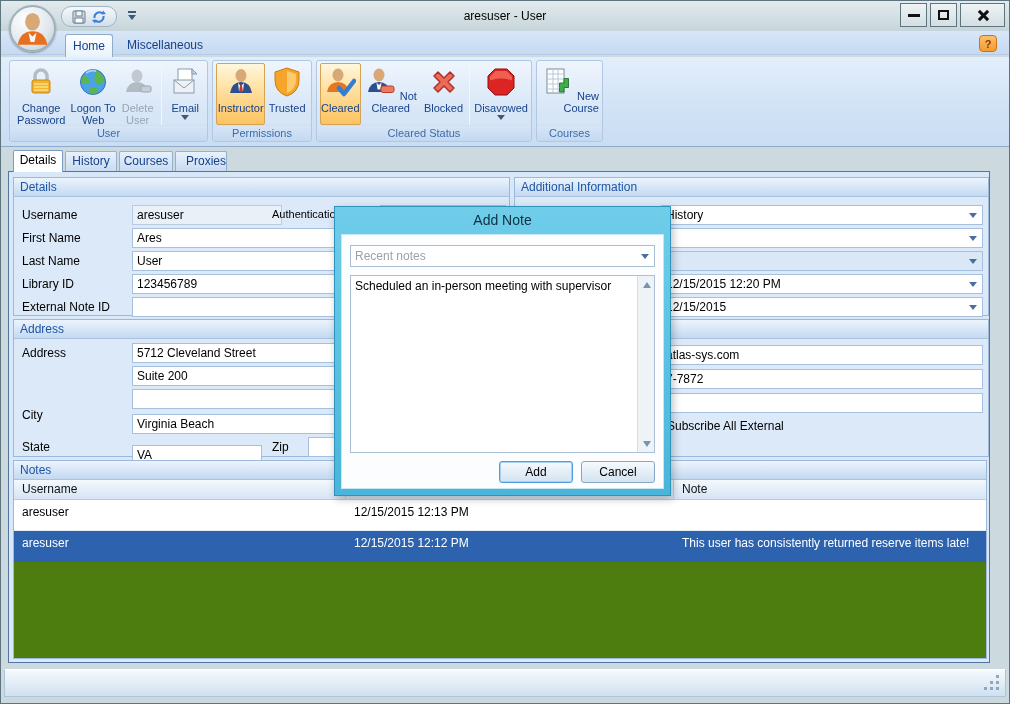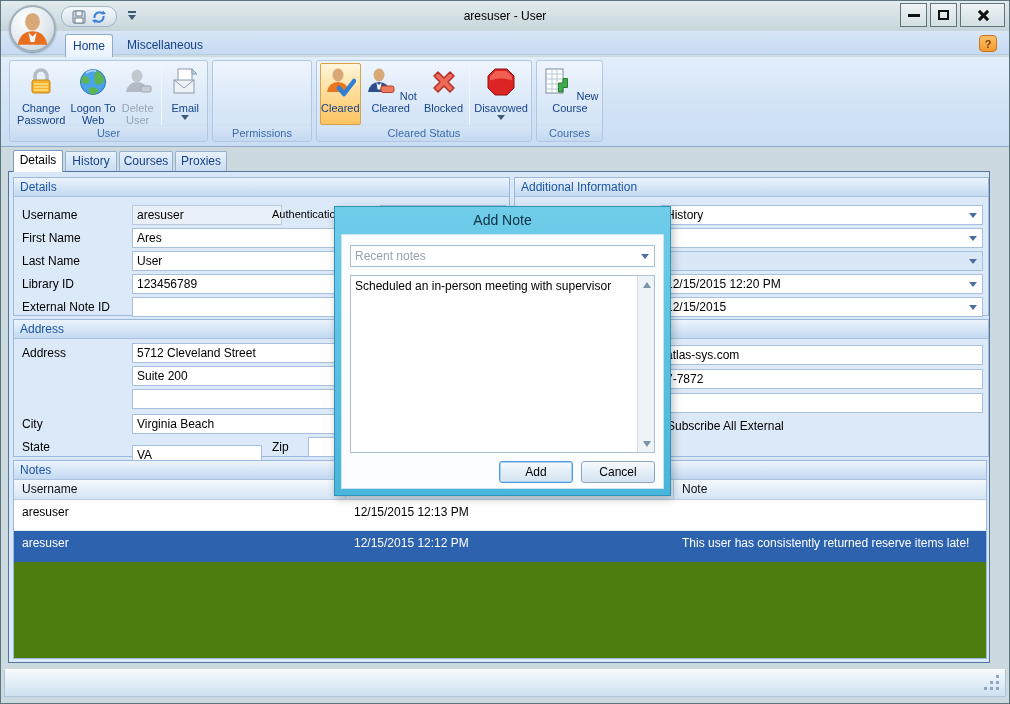--- a/index.html
+++ b/index.html
@@ -61,30 +61,30 @@
   .rdrop { margin-top:1px; }
   .rdrop .tri-down { border-top-color:#3c5a78; }
 
   #g-user { left:8px; width:199px; }
   #g-perm { left:211px; width:100px; }
   #g-cleared { left:315px; width:216px; }
   #g-courses { left:535px; width:67px; }
   #b-chpass{width:57px;} #b-logon{width:48px;} #b-deluser{width:42px;} #b-email{width:40px;}
   #b-instructor{width:52px;} #b-trusted{width:46px;}
   #b-clearedbtn{width:43px;} #b-notcleared{width:64px;} #b-blocked{width:48px;} #b-disavowed{width:58px;}
-  #b-newcourse{width:61px;}
+  #b-newcourse{width:61px;text-align:right;}
 
   
   .dtab { position:absolute; height:20px; line-height:19px; text-align:center; font-size:12px;
     color:#15428b; background:linear-gradient(#e8f1fc,#c9dcf1); border:1px solid #94b0cc;
     border-bottom:none; border-radius:2px 2px 0 0; top:150px; }
   #dtab-details { left:12px; width:50px; top:149px; height:22px; background:#fff; color:#000; z-index:3; border-color:#7a9cc4; }
   #dtab-history { left:64px; width:52px; }
   #dtab-courses { left:118px; width:54px; }
-  #dtab-proxies { left:174px; width:52px; }
+  #dtab-proxies { left:174px; width:52px;text-align:right; }
 
   
   #panel { position:absolute; left:7px; top:170px; width:982px; height:492px;
     background:#d9e8f8; border:1px solid #55759f; z-index:2; }
   .gbox { position:absolute; border:1px solid #9cb8da; background:#dce9f8; }
   .ghead { height:19px; line-height:19px; background:linear-gradient(#ecf4fd,#c3d9f1);
     border-bottom:1px solid #aac2de; color:#1d55a5; font-size:12px; padding-left:6px; }
   .lbl { position:absolute; font-size:12px; color:#000; white-space:nowrap; }
   .fld { position:absolute; height:20px; background:#fff; border:1px solid #a6c0de;
     font-size:12px; padding:2px 4px; color:#000; white-space:nowrap; overflow:hidden; }
@@ -241,20 +241,38 @@
           <span>Email</span>
           <div class="rdrop">
               <div class="tri-down"></div>
             </div>
         </div>
       </div>
       <div class="rcap">User</div>
     </div>
 
     <div class="rgroup" id="g-perm">
+      <div class="rbtns">
+        <div class="rbtn sel" id="b-instructor">
+          <svg class="ric" viewBox="0 0 32 32">
+            <ellipse cx="16" cy="9.5" rx="5.5" ry="6.5" fill="#d9a877"></ellipse>
+            <path d="M5 27 q2 -11 11 -11 q9 0 11 11 z" fill="#2d4f8e"></path>
+            <path d="M13 17 l3 3 l3 -3 l-1 8 h-4 z" fill="#f4f6f8"></path>
+            <path d="M15.2 18.5 h1.6 l1 6 l-1.8 2 l-1.8 -2 z" fill="#c03a30"></path>
+          </svg>
+          <span>Instructor</span>
+        </div>
+        <div class="rbtn" id="b-trusted">
+          <svg class="ric" viewBox="0 0 32 32">
+            <path d="M16 2 L28 6 V14 Q28 26 16 30 Q4 26 4 14 V6 Z" fill="#f6a42a" stroke="#c87d10"></path>
+            <path d="M16 5 L25 8 V14 Q25 23 16 27 Z" fill="#fccb6e"></path>
+          </svg>
+          <span>Trusted</span>
+        </div>
+      </div>
       <div class="rcap">Permissions</div>
     </div>
 
     <div class="rgroup" id="g-cleared">
       <div class="rbtns">
         <div class="rbtn sel" id="b-clearedbtn">
           <svg class="ric" viewBox="0 0 32 32">
             <ellipse cx="14" cy="9" rx="5.5" ry="6.5" fill="#d9a877"></ellipse>
             <path d="M3 26 q2 -10 11 -10 q9 0 11 10 z" fill="#e8761f"></path>
             <path d="M15 22 l5 6 l10 -13" fill="none" stroke="#2f7fd6" stroke-width="4.5" stroke-linecap="round" stroke-linejoin="round"></path>
@@ -349,21 +367,21 @@
       <div class="fld combo" style="left:146px; top:96px; width:322px;"><span>12/15/2015 12:20 PM</span><div class="tri-down"></div></div>
       <div class="fld combo" style="left:146px; top:119px; width:322px;"><span>12/15/2015</span><div class="tri-down"></div></div>
     </div>
 
     <div class="gbox" id="box-address">
       <div class="ghead">Address</div>
       <div class="lbl" style="left:8px; top:26px;">Address</div>
       <div class="fld" style="left:118px; top:23px; width:374px;">5712 Cleveland Street</div>
       <div class="fld" style="left:118px; top:46px; width:374px;">Suite 200</div>
       <div class="fld" style="left:118px; top:69px; width:374px;"></div>
-      <div class="lbl" style="left:8px; top:97px;">City</div>
+      <div class="lbl" style="left:8px; top:88px;">City</div>
       <div class="fld" style="left:118px; top:94px; width:374px;">Virginia Beach</div>
       <div class="lbl" style="left:8px; top:120px;">State</div>
       <div class="fld" style="left:118px; top:125px; width:130px;">VA</div>
       <div class="lbl" style="left:258px; top:120px;">Zip</div>
       <div class="fld" style="left:294px; top:117px; width:198px;"></div>
     </div>
 
     <div class="gbox" id="box-contact">
       <div class="ghead"></div>
       <div class="fld" style="left:146px; top:25px; width:322px;">atlas-sys.com</div>

